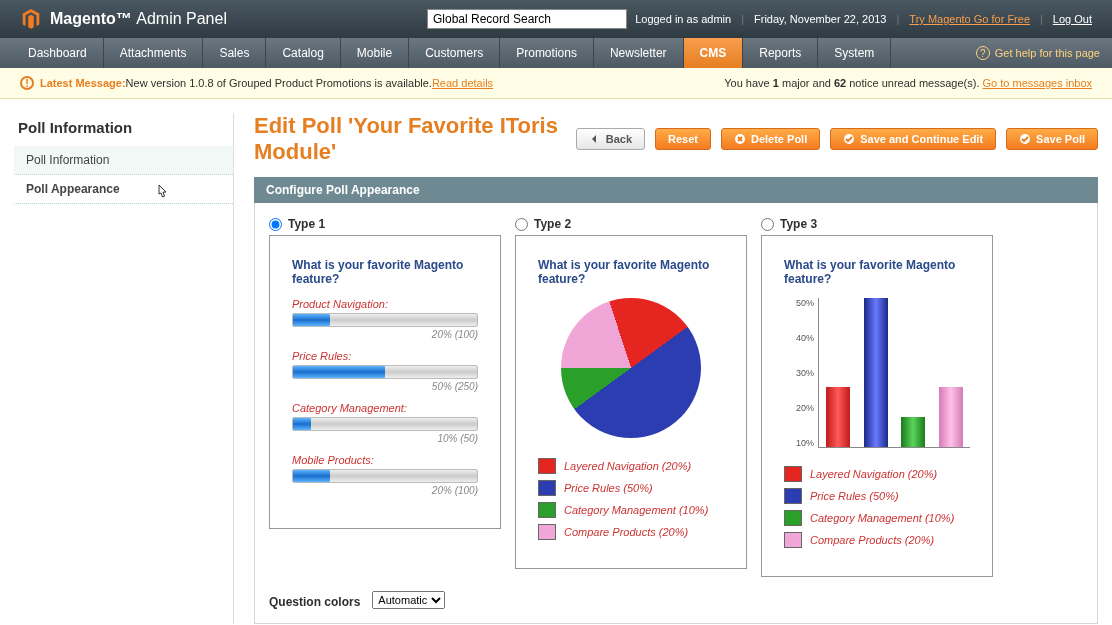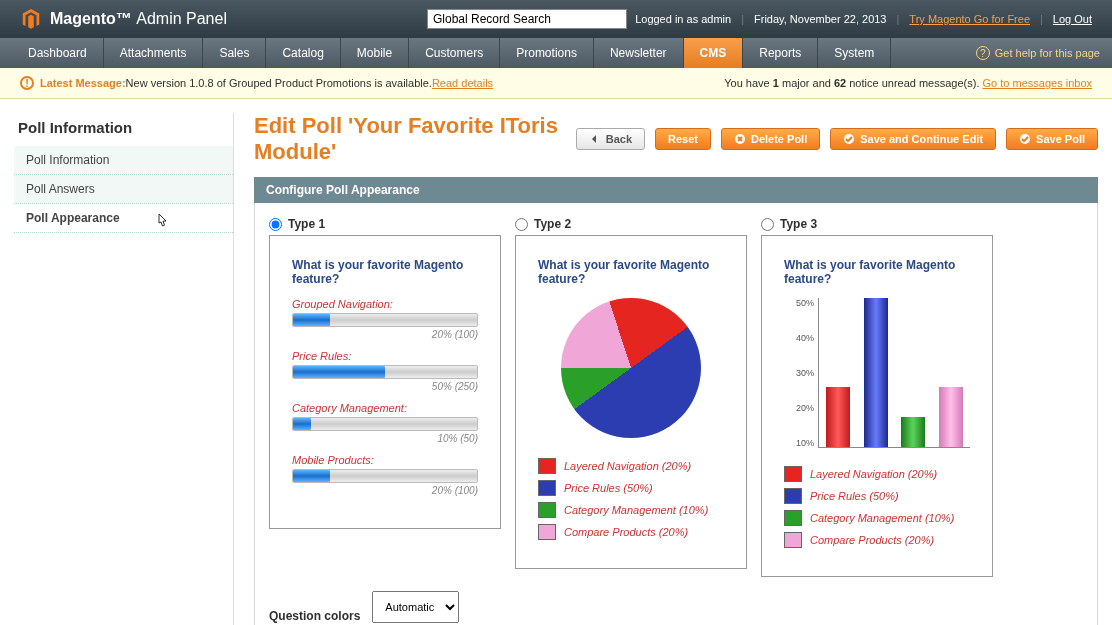--- a/index.html
+++ b/index.html
@@ -60,21 +60,21 @@
 .legend-sw { width: 18px; height: 16px; border: 1px solid #666; }
 .legend-txt { color: #c33; font-style: italic; font-size: 11px; }
 
 .barchart { display: flex; height: 150px; position: relative; margin: 8px 0 18px 4px; }
 .yaxis { display: flex; flex-direction: column; justify-content: space-between; font-size: 9px; color: #555; padding-right: 4px; height: 100%; }
 .yaxis div { text-align: right; width: 26px; }
 .bars-area { flex: 1; border-left: 1px solid #888; border-bottom: 1px solid #888; display: flex; align-items: flex-end; justify-content: space-around; position: relative; }
 .vbar { width: 24px; }
 .qcolors { margin-top: 14px; display: flex; align-items: flex-end; gap: 12px; }
 .qcolors label { font-weight: bold; font-size: 12px; }
-.qcolors select { font-size: 11px; padding: 8px; }
+.qcolors select { font-size: 11px; padding: 1px; }
 </style>
 </head>
 <body>
 
 <div class="header">
   <div class="logo-wrap">
     <svg class="logo-icon" viewBox="0 0 24 24">
         <path fill="#f47b20" d="M12 1L3 6v12l3 1.7V8l6-3.4L18 8v11.7L21 18V6z"></path>
         <path fill="#f47b20" d="M9 9v12l3 1.7L15 21V9l-3-1.7z"></path>
       </svg>
@@ -117,21 +117,20 @@
   <a href="#">Read details</a>
   <span class="notice-right">
     <span>You have </span><b>1</b><span> major and </span><b>62</b><span> notice unread message(s). </span><a href="#">Go to messages inbox</a>
   </span>
 </div>
 
 <div class="main">
   <div class="sidebar">
     <h3>Poll Information</h3>
     <div class="side-item info">Poll Information</div>
-    <div class="side-item info">Poll Answers</div>
     <div class="side-item active">
       <span>Poll Appearance</span>
       <span class="cursor-img">
         <svg width="16" height="20" viewBox="0 0 16 20">
             <path fill="#fff" stroke="#000" stroke-width="0.8" d="M5 2v9l2-1 1.5 4 2-.8-1.5-4 3-.2z"></path>
           </svg>
       </span>
     </div>
   </div>
 
@@ -174,21 +173,21 @@
       <div class="types">
 
         <div class="type-col">
           <div class="type-radio-row">
             <input type="radio" name="diag" checked="" style="">
             <span>Type 1</span>
           </div>
           <div class="type-box">
             <div class="type-q">What is your favorite Magento feature?</div>
             <div class="bar-item">
-              <div class="bar-label">Grouped Navigation:</div>
+              <div class="bar-label">Product Navigation:</div>
               <div class="bar-track">
                   <div class="bar-fill" style="width:20%"></div>
                 </div>
               <div class="bar-val">20% (100)</div>
             </div>
             <div class="bar-item">
               <div class="bar-label">Price Rules:</div>
               <div class="bar-track">
                   <div class="bar-fill" style="width:50%"></div>
                 </div>

